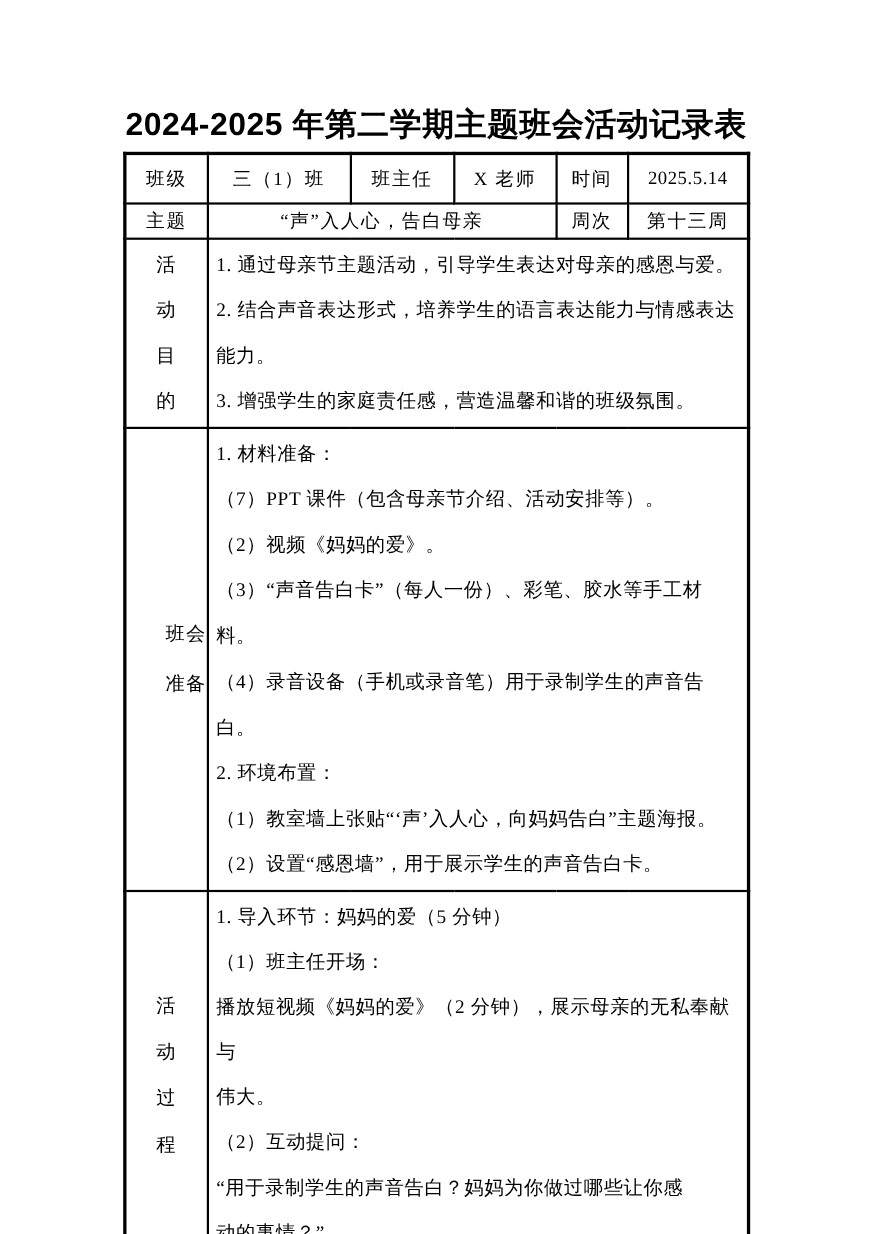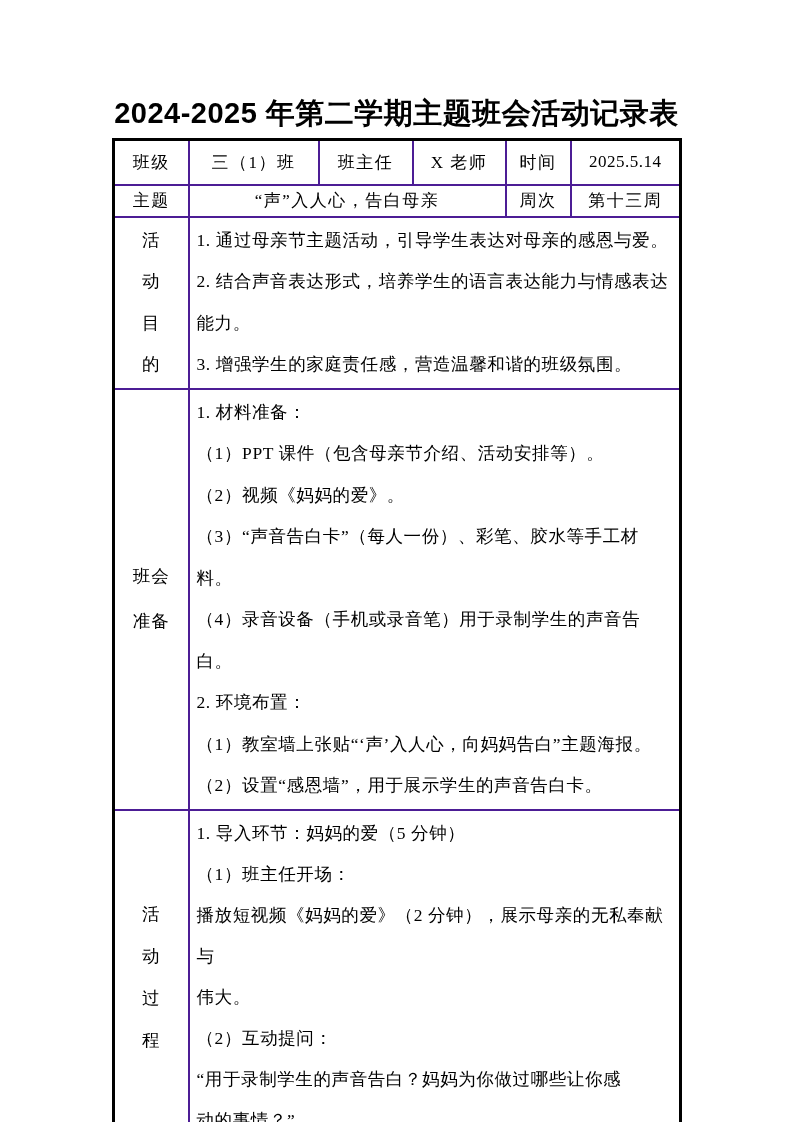--- a/index.html
+++ b/index.html
@@ -20,21 +20,21 @@
     white-space: nowrap;
   }
   table.record-table {
     position: absolute; top: 138px; left: 112px;
     width: 567px;
     border-collapse: collapse;
     table-layout: fixed;
     border: 3px solid #000;
   }
   .record-table td {
-    border: 2px solid #4c1d95;
+    border: 2px solid #000000;
     vertical-align: middle;
   }
   tr.r-head1 { height: 45px; }
   tr.r-head2 { height: 32px; }
   td.c {
     text-align: center;
     font-size: 17px;
     letter-spacing: 1.5px;
     white-space: nowrap;
   }
@@ -46,21 +46,21 @@
     letter-spacing: 0.6px;
     white-space: pre-wrap;
   }
   td.process-content .ln { line-height: 41px; }
   td.vlabel {
     text-align: center;
     font-size: 17.5px;
     letter-spacing: 1px;
   }
   .vl { display: block; line-height: 41.5px; white-space: nowrap; }
-  td.prep-label .vl { line-height: 45px; }
+  td.prep-label .vl { line-height: 45px; text-align: right; }
   td.process-label .vl { line-height: 42px; }
 </style>
 </head>
 <body>
 
 <h1 class="doc-title">2024-2025 年第二学期主题班会活动记录表</h1>
 
 <table class="record-table">
   <colgroup>
     <col style="width:75px">
@@ -101,21 +101,21 @@
       </td>
     </tr>
 
     <tr>
       <td class="vlabel prep-label">
         <span class="vl">班会</span>
         <span class="vl">准备</span>
       </td>
       <td class="content" colspan="5">
         <div class="ln">1. 材料准备：</div>
-        <div class="ln">（1）PPT 课件（包含母亲节介绍、活动安排等）。</div>
+        <div class="ln">（7）PPT 课件（包含母亲节介绍、活动安排等）。</div>
         <div class="ln">（2）视频《妈妈的爱》。</div>
         <div class="ln">（3）“声音告白卡”（每人一份）、彩笔、胶水等手工材料。</div>
         <div class="ln">（4）录音设备（手机或录音笔）用于录制学生的声音告白。</div>
         <div class="ln">2. 环境布置：</div>
         <div class="ln">（1）教室墙上张贴“‘声’入人心，向妈妈告白”主题海报。</div>
         <div class="ln">（2）设置“感恩墙”，用于展示学生的声音告白卡。</div>
       </td>
     </tr>
 
     <tr>

